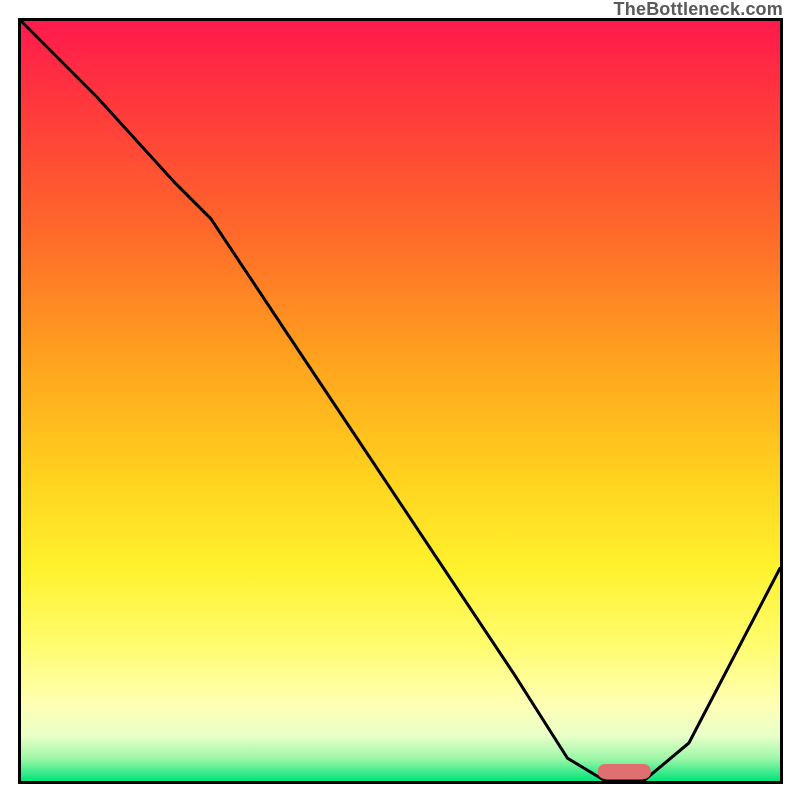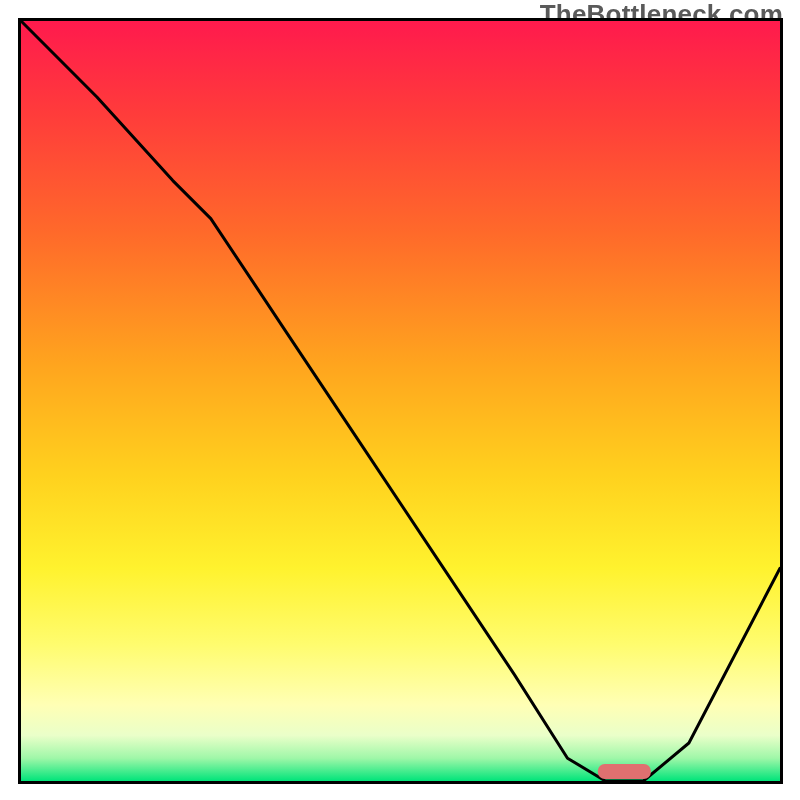--- a/index.html
+++ b/index.html
@@ -44,21 +44,21 @@
   .svg-layer {
     position: absolute;
     inset: 0;
     width: 100%;
     height: 100%;
   }
   .watermark {
     position: absolute;
     top: -1px;
     right: 17px;
-    font-size: 26px;
+    font-size: 18px;
     font-weight: 600;
     color: #5a5a5a;
     letter-spacing: 0.2px;
   }
 </style>
 </head>
 <body>
 
 <div class="frame">
 

